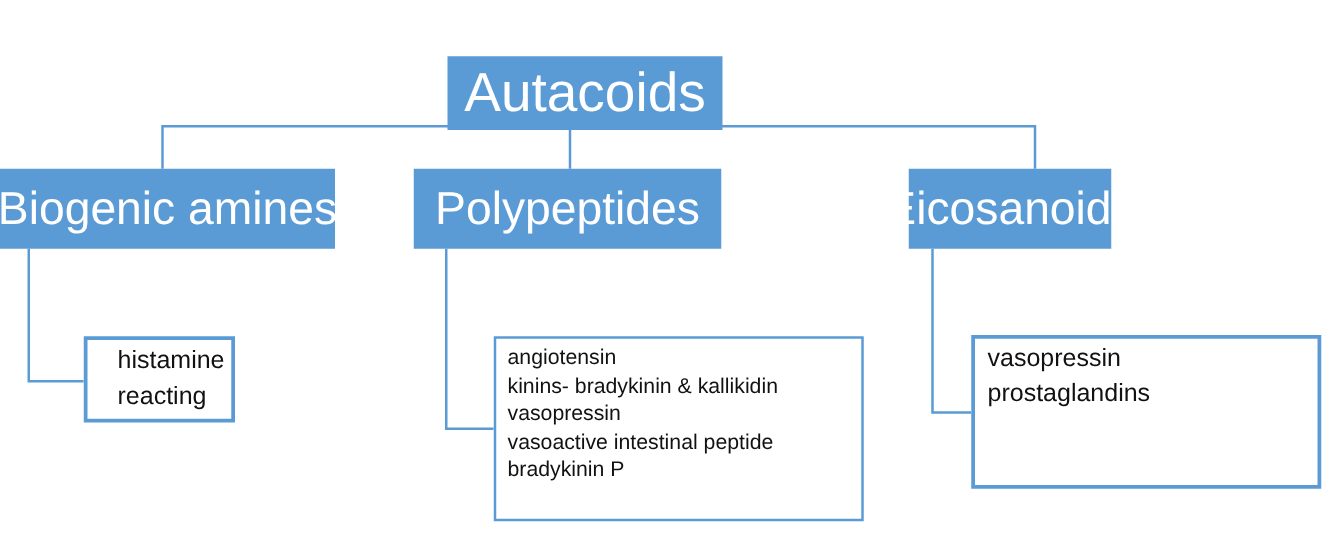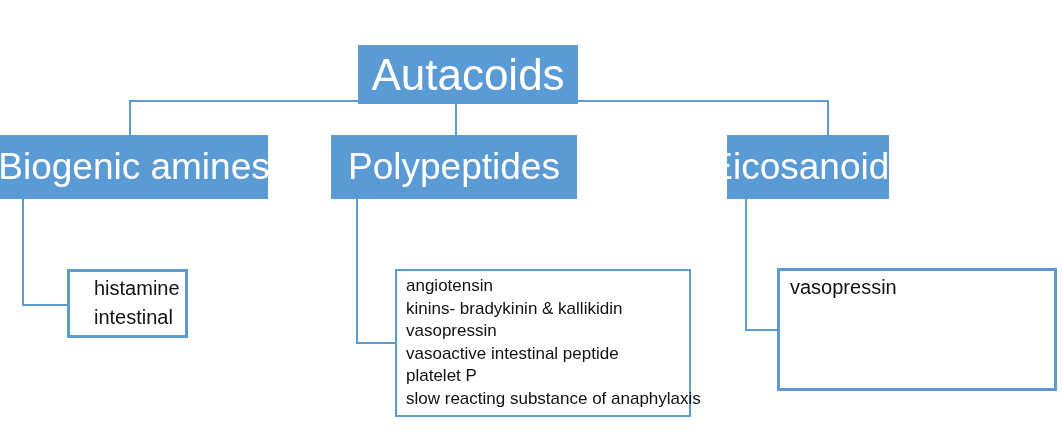--- a/index.html
+++ b/index.html
@@ -92,29 +92,29 @@
   <div class="node root" id="node-autacoids">Autacoids</div>
 
   <div class="node cat" id="cat-biogenic">Biogenic amines</div>
 
   <div class="node cat" id="cat-poly">Polypeptides</div>
 
   <div class="node cat" id="cat-eicos">Eicosanoids</div>
 
   <div class="leaf" id="leaf-biogenic">
     <div class="line">histamine</div>
-    <div class="line">intestinal</div>
+    <div class="line">reacting</div>
   </div>
 
   <div class="leaf" id="leaf-poly">
     <div class="line">angiotensin</div>
     <div class="line">kinins- bradykinin &amp; kallikidin</div>
     <div class="line">vasopressin</div>
     <div class="line">vasoactive intestinal peptide</div>
-    <div class="line">platelet P</div>
-    <div class="line">slow reacting substance of anaphylaxis</div>
+    <div class="line">bradykinin P</div>
   </div>
 
   <div class="leaf" id="leaf-eicos">
     <div class="line">vasopressin</div>
+    <div class="line">prostaglandins</div>
   </div>
 
 </div>
 
 </body></html>

